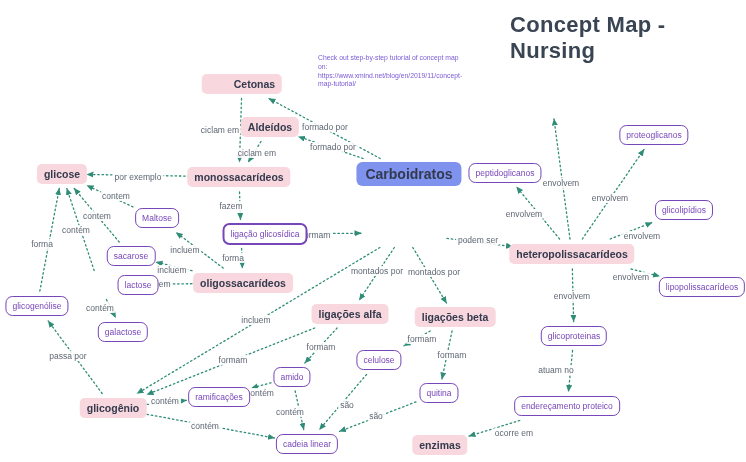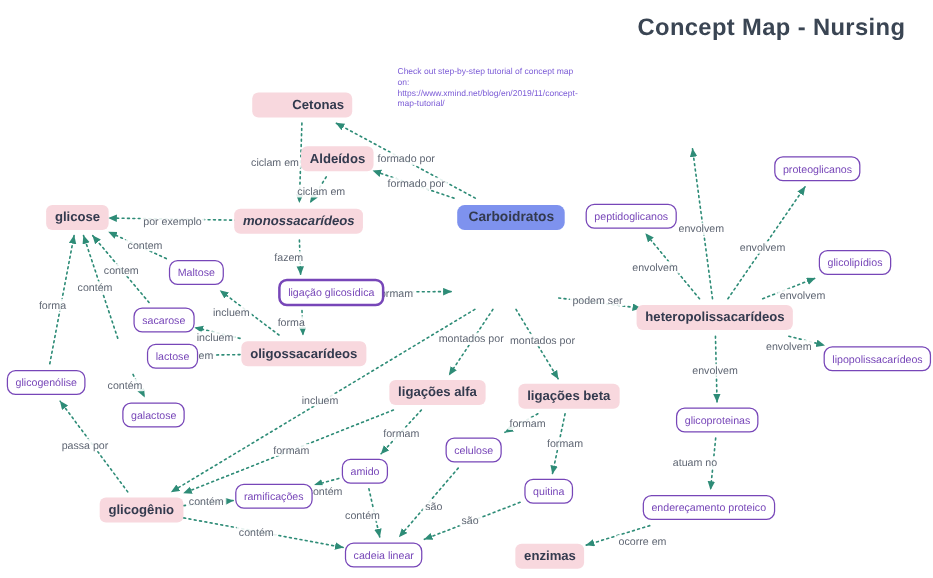--- a/index.html
+++ b/index.html
@@ -38,35 +38,35 @@
   }
   .node.topic{
     background:var(--topic-pink);
     color:var(--topic-text);
     font-weight:bold;font-size:10.5px;
     padding:4px 7px;border-radius:5px;
   }
   .node.root{
     background:var(--root-blue);
     color:var(--topic-text);
-    font-weight:bold;font-size:11px;
+    font-weight:bold;font-size:14px;
     padding:4px 9px;border-radius:6px;
   }
   .node.sub{
     background:#ffffff;
     color:var(--sub-purple);
     font-size:8.5px;
     padding:4px 6px;
     border:1.6px solid var(--sub-purple);
     border-radius:7px;
   }
   .node.sub.strong{border-width:2.2px;margin-left:24px;}
   #map-title{
     position:absolute;left:510px;top:12px;z-index:4;
-    font-size:19px;font-weight:bold;letter-spacing:0.3px;
+    font-size:22px;font-weight:bold;letter-spacing:0.3px;
     color:var(--title-text);
   }
   #tutorial-note{
     position:absolute;left:318px;top:54px;width:160px;z-index:4;
     font-size:6.8px;line-height:1.3;
     color:var(--note-text);
     white-space:pre-line;
   }
 </style>
 </head>
@@ -159,21 +159,21 @@
     <div class="edge-label" style="left: 452px; top: 355px;">formam</div>
     <div class="edge-label" style="left: 347px; top: 405px;">são</div>
     <div class="edge-label" style="left: 376px; top: 416px;">são</div>
     <div class="edge-label" style="left: 290px; top: 412px;">contém</div>
     <div class="edge-label" style="left: 260px; top: 393px;">contém</div>
     <div class="edge-label" style="left: 165px; top: 401px;">contém</div>
     <div class="edge-label" style="left: 205px; top: 426px;">contém</div>
     <div class="edge-label" style="left: 68px; top: 356px;">passa por</div>
     <div class="node topic" style="left: 242px; top: 84px; padding-left: 32px;">Cetonas</div>
     <div class="node topic" style="left: 270px; top: 127px;">Aldeídos</div>
-    <div class="node topic" style="left: 239px; top: 177px; font-style: italic;">monossacarídeos</div>
+    <div class="node topic" style="left: 239px; top: 177px;">monossacarídeos</div>
     <div class="node topic" style="left: 62px; top: 174px;">glicose</div>
     <div class="node root" style="left: 409px; top: 174px;">Carboidratos</div>
     <div class="node topic" style="left: 243px; top: 283px;">oligossacarídeos</div>
     <div class="node topic" style="left: 572px; top: 254px;">heteropolissacarídeos</div>
     <div class="node topic" style="left: 350px; top: 314px;">ligações alfa</div>
     <div class="node topic" style="left: 455px; top: 317px;">ligações beta</div>
     <div class="node topic" style="left: 113px; top: 408px;">glicogênio</div>
     <div class="node topic" style="left: 440px; top: 445px;">enzimas</div>
     <div class="node sub" style="left: 157px; top: 218px;">Maltose</div>
     <div class="node sub" style="left: 131px; top: 256px;">sacarose</div>

